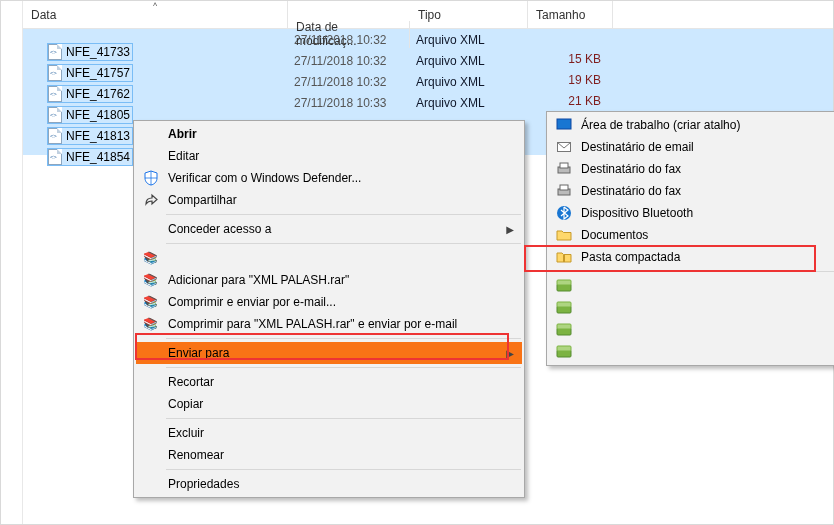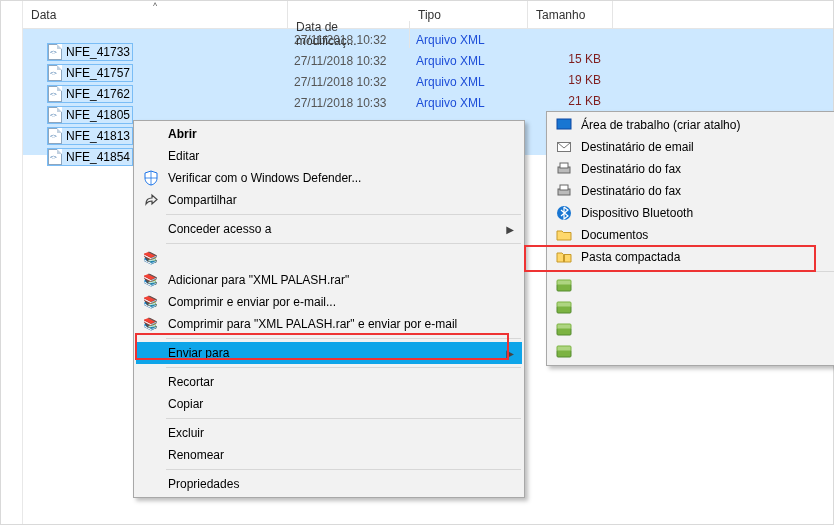--- a/index.html
+++ b/index.html
@@ -15,37 +15,37 @@
   .col-name { width: 265px; }
   .col-date { width: 122px; margin-top: 39px; }
   .col-type { width: 118px; }
   .col-size { width: 85px; }
 
   .file-row { display: flex; height: 21px; align-items: center; }
   .file-row.selected { background: #cde8ff; }
   .file-row .cell { padding: 0 6px; display: flex; align-items: center; }
   .file-row .c-name { width: 265px; padding-left: 24px; gap: 5px; margin-top: 24px; }
   .file-row .c-date { width: 122px; color: #555; }
-  .file-row .c-type { width: 118px; color: #1d4ed8; }
+  .file-row .c-type { width: 118px; color: #0f172a; }
   .file-row .c-size { width: 85px; justify-content: flex-end; color: #7f1d1d; padding-right: 12px; margin-top: 38px;}
   .file-row .c-name .selbox { display: inline-flex; align-items: center; border: 1px solid #7abdf6; background: #cde8ff; padding: 0 2px 0 0; gap: 4px;}
 
   
   .xml-icon { width: 14px; height: 16px; background: #fff; border: 1px solid #8ca6c0; position: relative; display: inline-block; }
   .xml-icon::before { content: ""; position: absolute; right: -1px; top: -1px; border-top: 5px solid #fff; border-left: 5px solid #c0d0e0; }
   .xml-icon::after { content: "< >"; position: absolute; font-size: 6px; color: #3a71a8; left: 1px; top: 4px; letter-spacing: -1px; }
 
   
   .ctxmenu { position: absolute; background: #f2f2f2; border: 1px solid #a8a8a8; box-shadow: 3px 3px 4px rgba(0,0,0,0.25); padding: 2px; font-size: 12px; }
   .ctxmenu .item { display: flex; align-items: center; height: 22px; padding: 0 30px 0 32px; white-space: nowrap; position: relative; }
   .ctxmenu .item .icon { position: absolute; left: 6px; width: 18px; height: 18px; display: flex; align-items: center; justify-content: center; }
   .ctxmenu .item .arrow { position: absolute; right: 8px; font-size: 10px; color: #444; }
   .ctxmenu .sep { height: 1px; background: #d7d7d7; margin: 3px 1px 3px 30px; }
   .ctxmenu .item.bold { font-weight: 600; }
-  .ctxmenu .item.hovered { background: #0ea5e9; }
+  .ctxmenu .item.hovered { background: #f97316; }
 
   .highlight-red { position: absolute; border: 2px solid #e33; pointer-events: none; }
 
   .menu1 { left: 133px; top: 120px; width: 392px; }
   .red1 { left: 135px; top: 333px; width: 374px; height: 27px; }
   .menu2 { left: 546px; top: 111px; width: 294px; }
   .red2 { left: 524px; top: 245px; width: 292px; height: 27px; }
 
   
   .mono-icon { width: 16px; height: 16px; display: inline-flex; align-items: center; justify-content: center; font-size: 12px;}

